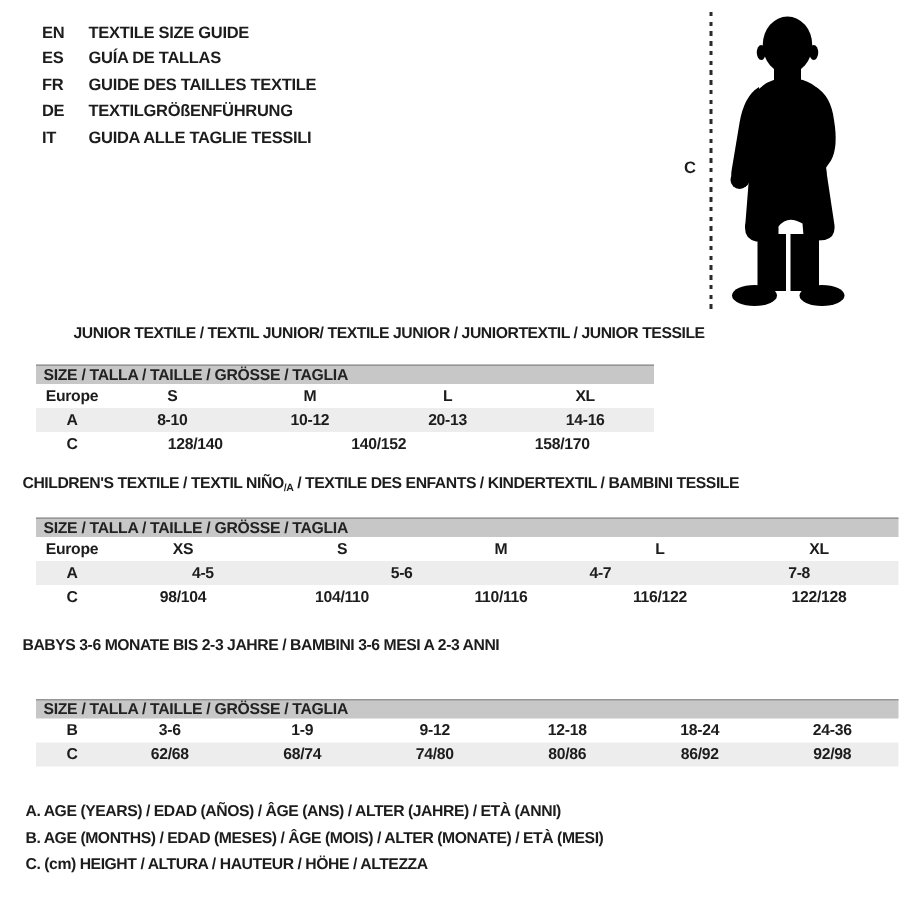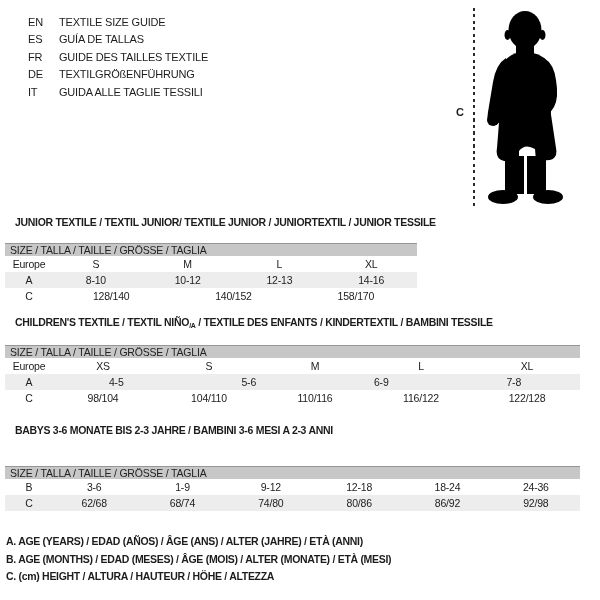--- a/index.html
+++ b/index.html
@@ -2,52 +2,52 @@
 <html><head>
 <meta charset="utf-8">
 <style>
   * { margin:0; padding:0; box-sizing:border-box; }
   html,body { width:600px; height:600px; background:#ffffff; }
   body { font-family:"Liberation Sans", sans-serif; color:#1c1c1c; }
   .page { position:relative; width:600px; height:600px; overflow:hidden; background:#fff; }
 
   
   .lang-block { position:absolute; left:28px; top:13px; }
-  .lang-row { display:flex; height:17.5px; align-items:center; font-weight:normal; font-size:11px; letter-spacing:-0.2px; }
+  .lang-row { display:flex; height:17.5px; align-items:center; font-weight:bold; font-size:11px; letter-spacing:-0.2px; }
   .lang-code { width:31px; }
   .lang-title { white-space:nowrap; }
 
   
   .measure-line { position:absolute; left:473px; top:8px; width:2px; height:199px;
     background:repeating-linear-gradient(to bottom,#2a2a2a 0 3px,transparent 3px 6.5px); }
   .measure-label { position:absolute; left:456px; top:106px; font-weight:bold; font-size:11px; }
   .baby { position:absolute; left:480px; top:8px; }
 
   
   .sec-title { position:absolute; left:15px; font-weight:bold; font-size:10.5px; letter-spacing:-0.3px; white-space:nowrap; }
   .sec-title .sub { font-size:7px; vertical-align:-2px; }
   #t3-title { line-height:15px; }
 
   
-  .tbl { position:absolute; left:5px; }
+  .tbl { position:absolute; left:24px;font-weight:bold; }
   .bar { height:13px; background:#c7c7c7; border-top:1px solid #969696; font-size:10.5px;
          line-height:12px; padding-left:5px; color:#222; letter-spacing:-0.2px; }
   .trow { display:flex; height:16px; line-height:16px; font-size:10.5px; letter-spacing:-0.2px; }
   .trow.shaded { background:#ededed; }
   .tlabel { width:45px; padding-left:3px;text-align:center; }
   .tcell { flex:1; text-align:center; }
   #t1 { top:243px; width:412px; }
   #t2 { top:345px; width:575px; }
   #t3 { top:466px; width:575px; }
-  #t1-title { top:216px; }
+  #t1-title { top:216px;margin-left:34px; }
   #t2-title { top:316px; }
   #t3-title { top:423px; }
 
   
-  .legend { position:absolute; left:6px; top:533px; }
+  .legend { position:absolute; left:17px; top:533px; }
   .legend-line { height:17.5px; line-height:17.5px; font-weight:bold; font-size:10.5px; letter-spacing:-0.3px; white-space:nowrap; }
 </style>
 </head>
 <body>
 
 <div class="page">
 
   <div class="lang-block">
     <div class="lang-row">
       <span class="lang-code">EN</span>
@@ -100,21 +100,21 @@
       <span class="tlabel">Europe</span>
       <span class="tcell">S</span>
       <span class="tcell">M</span>
       <span class="tcell">L</span>
       <span class="tcell">XL</span>
     </div>
     <div class="trow shaded">
       <span class="tlabel">A</span>
       <span class="tcell">8-10</span>
       <span class="tcell">10-12</span>
-      <span class="tcell">12-13</span>
+      <span class="tcell">20-13</span>
       <span class="tcell">14-16</span>
     </div>
     <div class="trow">
       <span class="tlabel">C</span>
       <span class="tcell">128/140</span>
       <span class="tcell">140/152</span>
       <span class="tcell">158/170</span>
     </div>
   </div>
 
@@ -126,21 +126,21 @@
       <span class="tcell">XS</span>
       <span class="tcell">S</span>
       <span class="tcell">M</span>
       <span class="tcell">L</span>
       <span class="tcell">XL</span>
     </div>
     <div class="trow shaded">
       <span class="tlabel">A</span>
       <span class="tcell">4-5</span>
       <span class="tcell">5-6</span>
-      <span class="tcell">6-9</span>
+      <span class="tcell">4-7</span>
       <span class="tcell">7-8</span>
     </div>
     <div class="trow">
       <span class="tlabel">C</span>
       <span class="tcell">98/104</span>
       <span class="tcell">104/110</span>
       <span class="tcell">110/116</span>
       <span class="tcell">116/122</span>
       <span class="tcell">122/128</span>
     </div>

